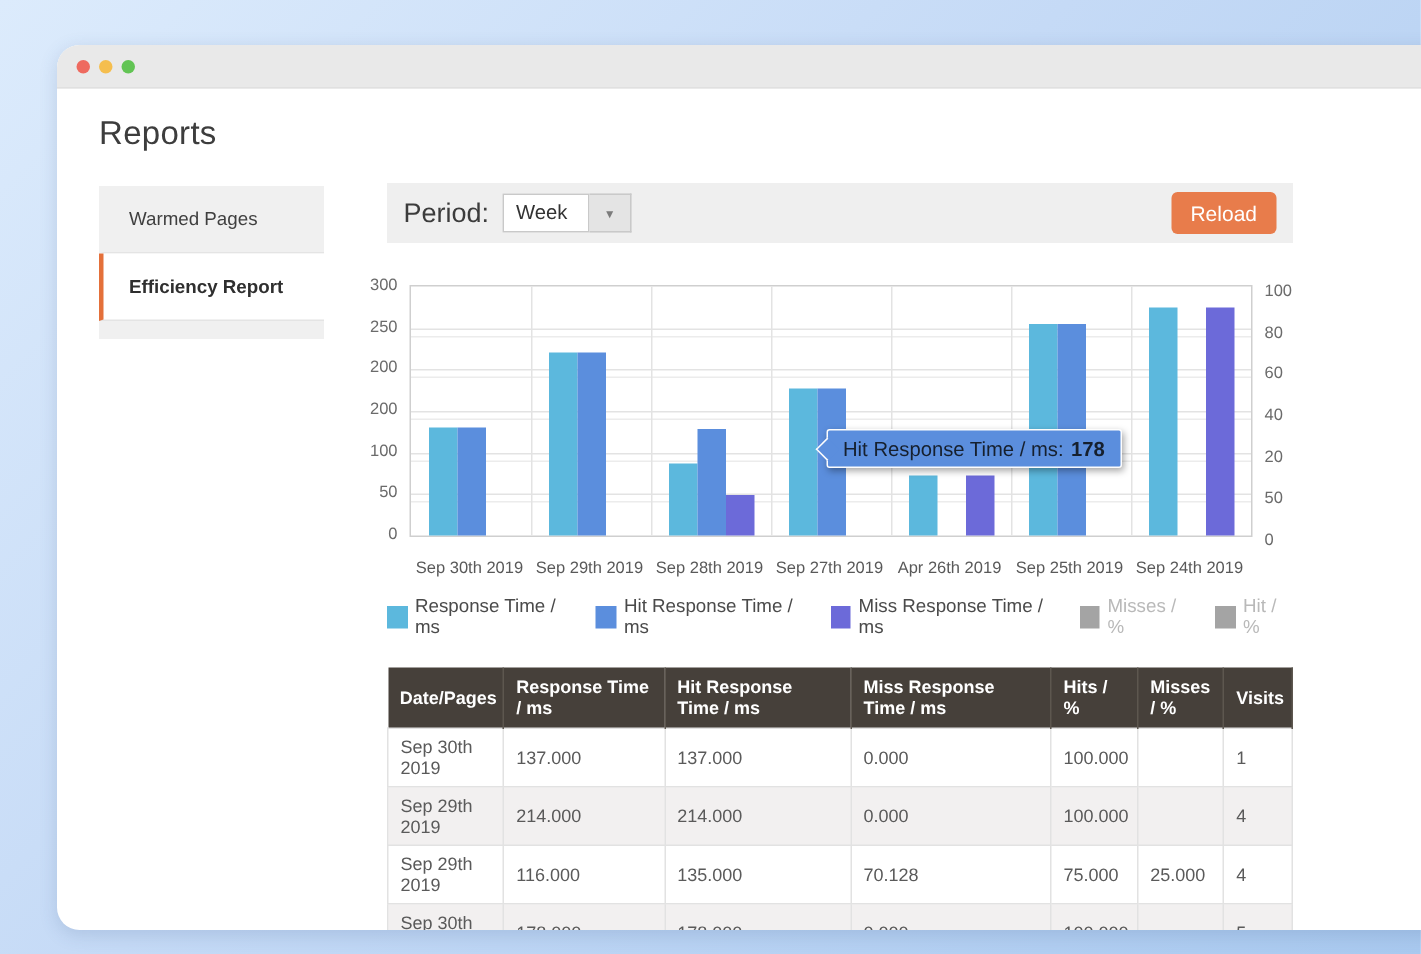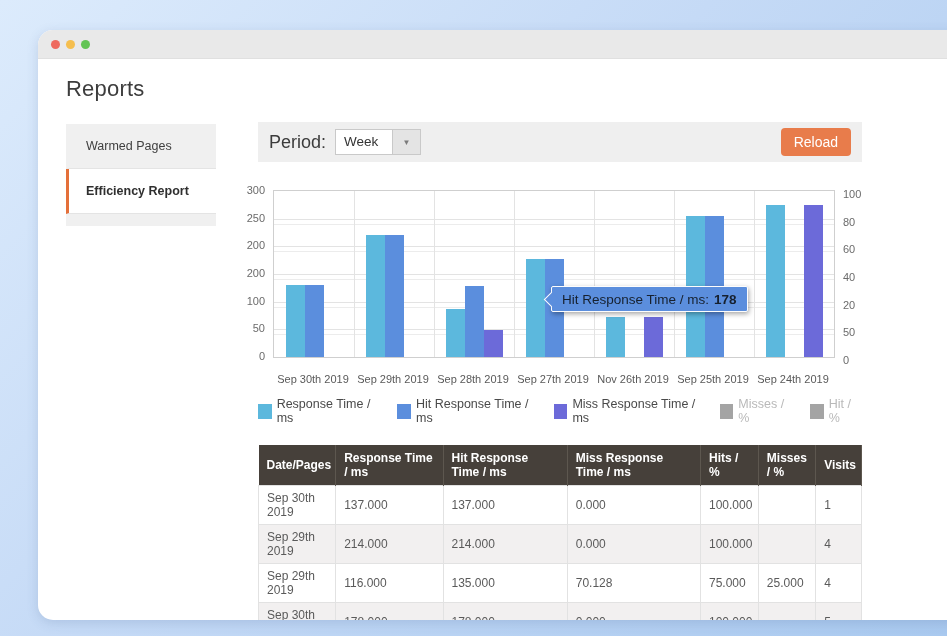--- a/index.html
+++ b/index.html
@@ -199,21 +199,21 @@
       <div class="ylabel right" style="left: 805px; top: 241px;">40</div>
       <div class="ylabel right" style="left: 805px; top: 268.667px;">20</div>
       <div class="ylabel right" style="left: 805px; top: 296.333px;">50</div>
       <div class="ylabel right" style="left: 805px; top: 324px;">0</div>
     </div>
   <div id="xlabels">
       <div class="xlabel" style="left: 235px;">Sep 30th 2019</div>
       <div class="xlabel" style="left: 315px;">Sep 29th 2019</div>
       <div class="xlabel" style="left: 395px;">Sep 28th 2019</div>
       <div class="xlabel" style="left: 475px;">Sep 27th 2019</div>
-      <div class="xlabel" style="left: 555px;">Nov 26th 2019</div>
+      <div class="xlabel" style="left: 555px;">Apr 26th 2019</div>
       <div class="xlabel" style="left: 635px;">Sep 25th 2019</div>
       <div class="xlabel" style="left: 715px;">Sep 24th 2019</div>
     </div>
 
   <div class="tooltip">
     <span class="tooltip-arrow"></span>
     <span>Hit Response Time / ms:</span>
     <b>178</b>
   </div>
 

